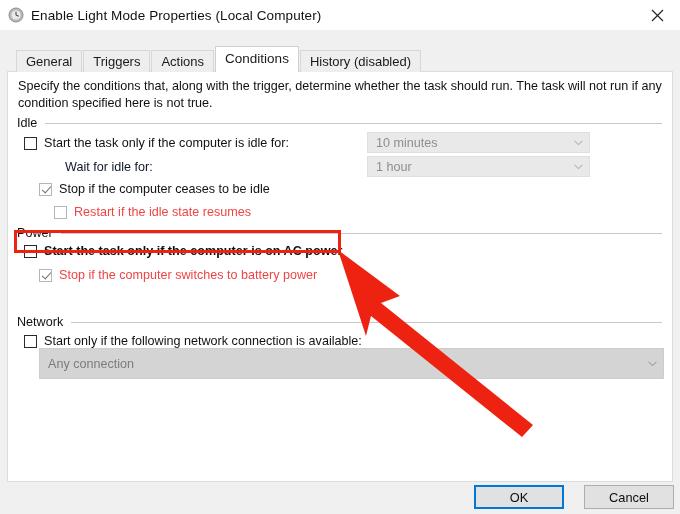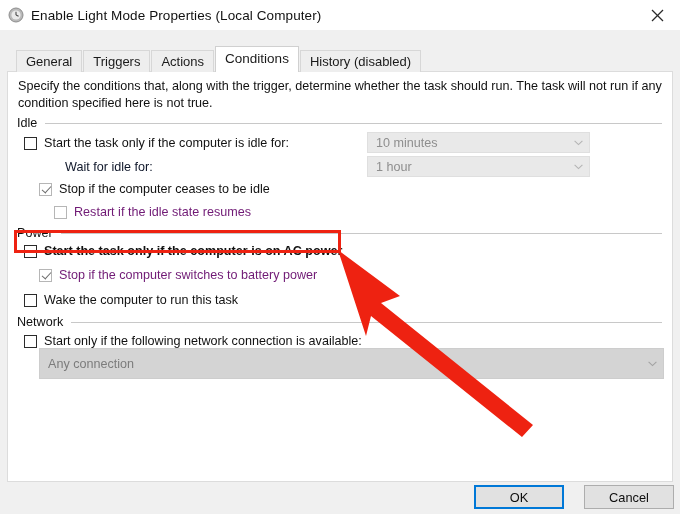--- a/index.html
+++ b/index.html
@@ -154,21 +154,21 @@
     position: absolute;
     left: 3.5px;
     top: 0.5px;
     width: 4px;
     height: 8px;
     border: solid #6d6d6d;
     border-width: 0 1.6px 1.6px 0;
     transform: rotate(42deg);
   }
   .cblabel { font-size: 12.6px; color: #111111; }
-  .cblabel.dim { color: #701a75; }
+  .cblabel.dim { color: #ef4444; }
   .cblabel.bold { font-weight: bold; }
 
   .plainlabel {
     position: absolute;
     font-size: 12.6px;
     color: #0f172a;
     white-space: nowrap;
   }
 
   
@@ -336,24 +336,20 @@
     <div class="cbrow" style="left:16px; top:172px;">
       <span class="cb"></span>
       <span class="cblabel bold">Start the task only if the computer is on AC power</span>
     </div>
 
     <div class="cbrow" style="left:31px; top:196px;">
       <span class="cb checked disabled"></span>
       <span class="cblabel dim">Stop if the computer switches to battery power</span>
     </div>
 
-    <div class="cbrow" style="left:16px; top:221px;">
-      <span class="cb"></span>
-      <span class="cblabel">Wake the computer to run this task</span>
-    </div>
 
     <div class="group" style="top:243px;">
       <span class="g-label">Network</span>
       <span class="g-rule"></span>
     </div>
 
     <div class="cbrow" style="left:16px; top:262px;">
       <span class="cb"></span>
       <span class="cblabel">Start only if the following network connection is available:</span>
     </div>

